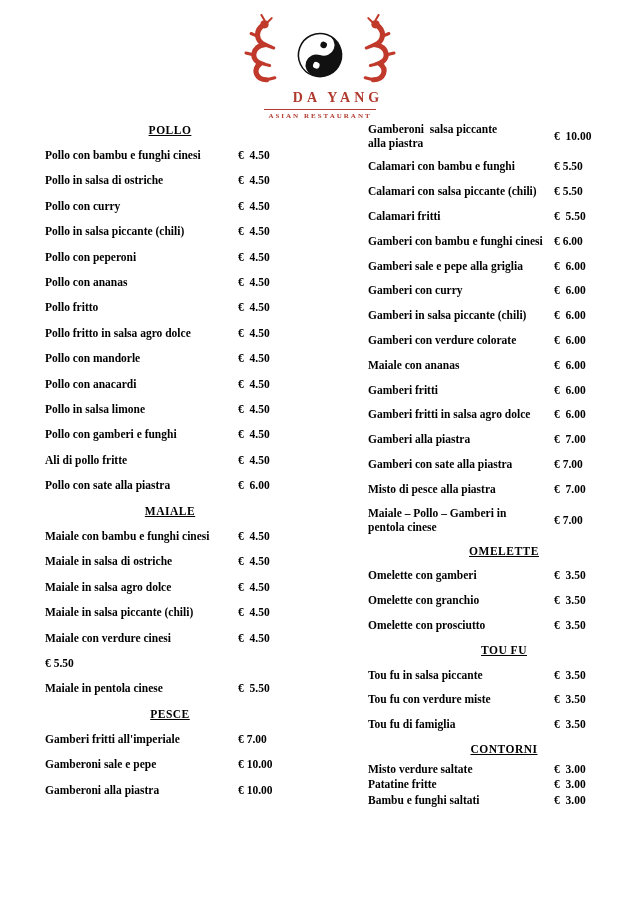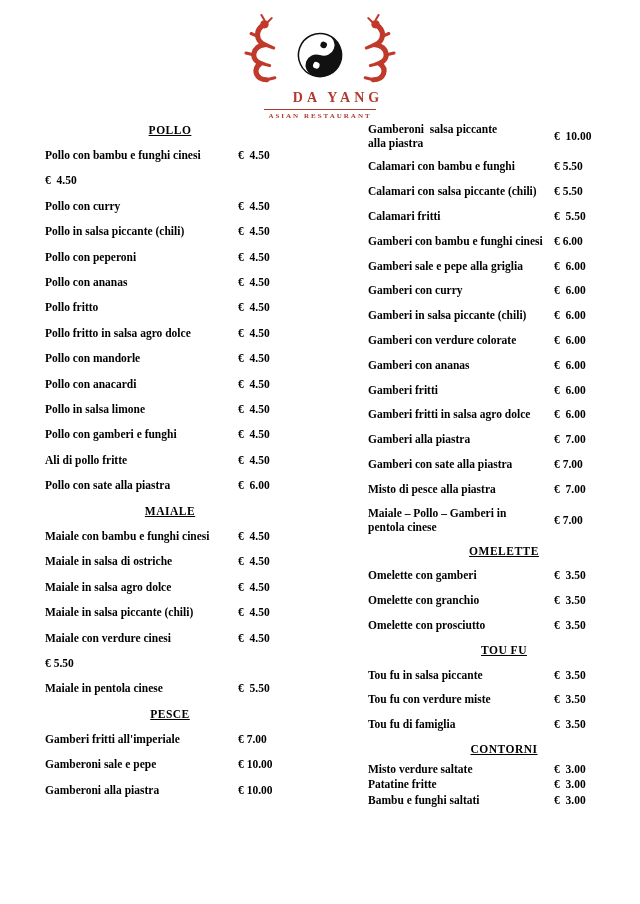--- a/index.html
+++ b/index.html
@@ -99,20 +99,21 @@
 
   <div class="col col-left">
       <div class="section-row">
         <span class="section-title">POLLO</span>
       </div>
       <div class="item-row">
         <span class="item-name">Pollo con bambu e funghi cinesi</span>
         <span class="item-price">€  4.50</span>
       </div>
       <div class="item-row">
+        <span class="item-name">Pollo in salsa di ostriche</span>
         <span class="item-price">€  4.50</span>
       </div>
       <div class="item-row">
         <span class="item-name">Pollo con curry</span>
         <span class="item-price">€  4.50</span>
       </div>
       <div class="item-row">
         <span class="item-name">Pollo in salsa piccante (chili)</span>
         <span class="item-price">€  4.50</span>
       </div>
@@ -234,21 +235,21 @@
       </div>
       <div class="item-row">
         <span class="item-name">Gamberi in salsa piccante (chili)</span>
         <span class="item-price">€  6.00</span>
       </div>
       <div class="item-row">
         <span class="item-name">Gamberi con verdure colorate</span>
         <span class="item-price">€  6.00</span>
       </div>
       <div class="item-row">
-        <span class="item-name">Gamberi con ananas</span>
+        <span class="item-name">Maiale con ananas</span>
         <span class="item-price">€  6.00</span>
       </div>
       <div class="item-row">
         <span class="item-name">Gamberi fritti</span>
         <span class="item-price">€  6.00</span>
       </div>
       <div class="item-row">
         <span class="item-name">Gamberi fritti in salsa agro dolce</span>
         <span class="item-price">€  6.00</span>
       </div>

